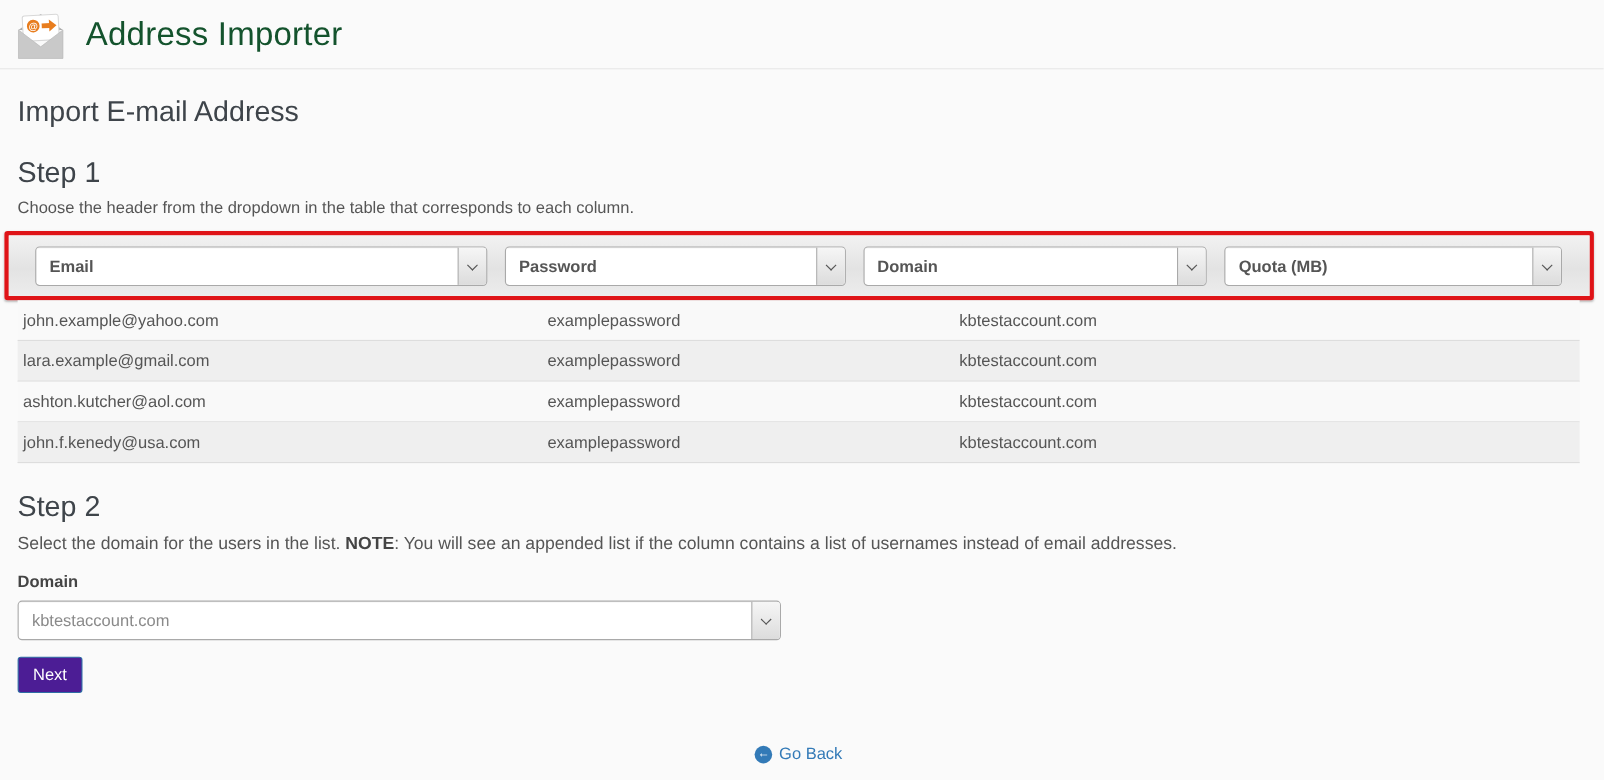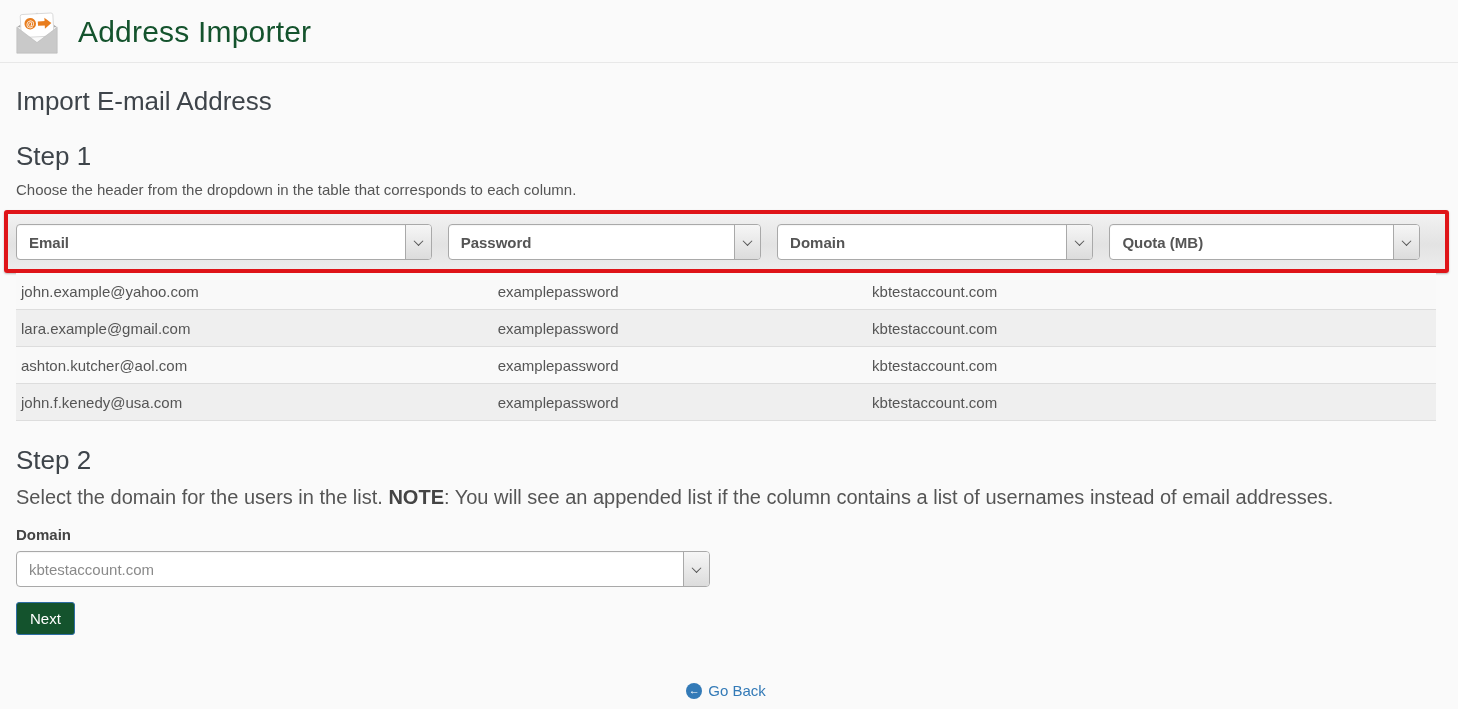--- a/index.html
+++ b/index.html
@@ -39,21 +39,21 @@
 
   
   .highlight-box {
     margin: 0 -13px 0 -12px;
     border: 4px solid #df1418;
     border-radius: 3px;
     box-shadow: 0 1px 2px rgba(0,0,0,.25);
   }
   .mapping-row {
     background: linear-gradient(180deg, #f2f2f2 0%, #e3e3e3 55%, #ececec 100%);
-    padding: 10px 9px 9px 8px;
+    padding: 10px 9px 9px 24px;
     display: grid;
     grid-template-columns: 30.4% 23.2% 23.4% 23%;
   }
   .mapping-cell { padding-right: 16px; }
 
   
   .selectbox {
     height: 36px; background: #fff;
     border: 1px solid #a9a9a9; border-radius: 4px;
     display: flex; align-items: center;
@@ -86,32 +86,32 @@
     height: 37px; align-items: center;
     font-size: 15px; color: #555;
     border-bottom: 1px solid #ddd;
     gap: 45px;
   }
   .preview-row:nth-child(odd) { background: #f9f9f9; }
   .preview-row:nth-child(even){ background: #efefef; }
   .preview-cell { padding-left: 5px; white-space: nowrap; overflow: hidden; }
 
   
-  .step2-note { margin: 10px 0 0; font-size: 20px; color: #555; }
+  .step2-note { margin: 10px 0 0; font-size: 16px; color: #555; }
   .step2-note b { color: #444; }
   .field-label {
     display: block; margin: 17px 0 8px;
     font-size: 15px; font-weight: 700; color: #444;
   }
   .domain-select { width: 694px; }
 
   .btn-primary {
     margin-top: 15px;
     display: inline-block;
-    background: #14532d; border: 1px solid #2e6da4;
+    background: #4c1d95; border: 1px solid #2e6da4;
     color: #fff; font-size: 15px; font-family: inherit;
     padding: 7px 13px; border-radius: 3px; cursor: pointer;
   }
 
   
   .back-row { margin-top: 45px; text-align: center; }
   .back-link {
     display: inline-flex; align-items: center; gap: 6px;
     color: #337ab7; font-size: 15px; text-decoration: none; cursor: pointer;
   }

